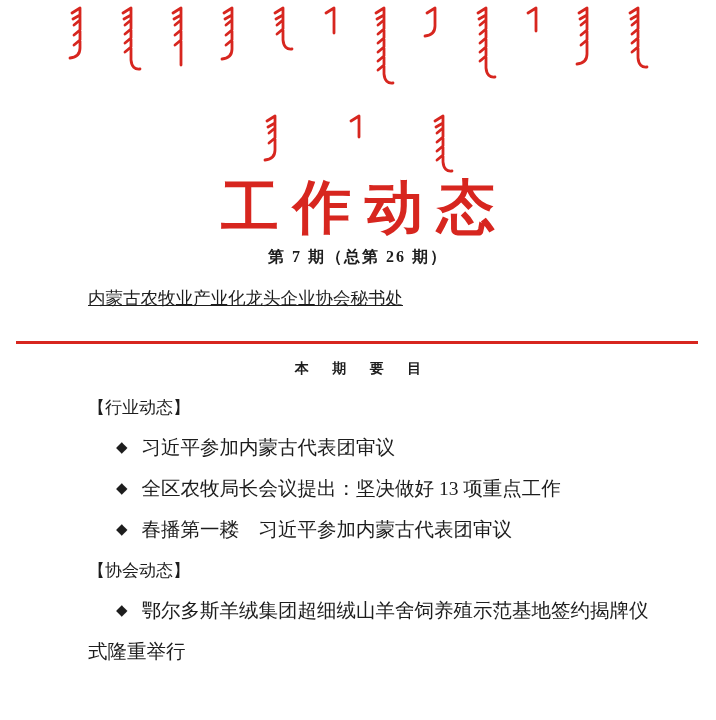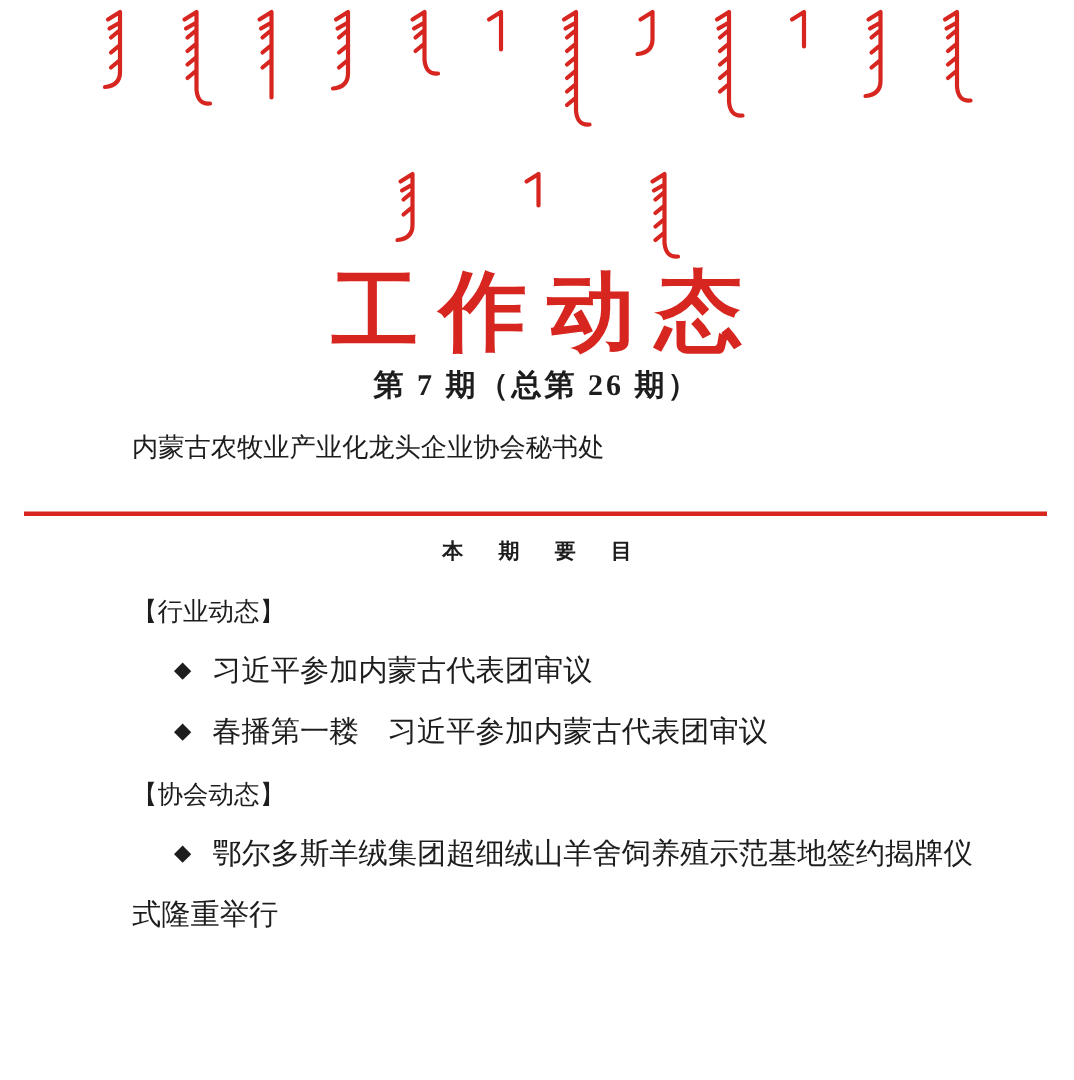--- a/index.html
+++ b/index.html
@@ -23,26 +23,26 @@
     color:var(--red); font-size:43px; font-weight:700;
     line-height:56px; letter-spacing:1px; white-space:nowrap;
   }
   .bulletin-title {
     margin:0; text-align:center; color:var(--red);
     font-size:58px; font-weight:700; line-height:64px;
     letter-spacing:14px; text-indent:14px; white-space:nowrap;
   }
   .issue-line {
     margin-top:4px; text-align:center; font-weight:700;
-    font-size:20px; line-height:26px; letter-spacing:2px;
+    font-size:16px; line-height:26px; letter-spacing:2px;
   }
   .pub-row {
     margin-top:16px; padding:0 84px 0 88px;
     display:flex; justify-content:space-between;
-    font-size:17.5px; line-height:24px;
+    font-size:17.5px; line-height:24px;text-decoration:underline;
   }
   .red-rule { margin:31px 18px 0 16px; height:3px; background:var(--red); }
 
   .toc-heading {
     margin-top:10px; text-align:center; font-weight:700;
     font-size:14px; line-height:30px; letter-spacing:10px; text-indent:10px;
   }
   .toc { padding:4px 52px 0 88px; font-size:19.5px; }
   .sec-title { font-weight:400; font-size:17px; line-height:40px; }
   .toc-item { line-height:40px; text-indent:28px; }
@@ -118,20 +118,23 @@
   <div class="toc-heading">本 期 要 目</div>
 
   <div class="toc">
 
     <div class="sec-title">【行业动态】</div>
 
     <div class="toc-item">
       <span class="bullet">◆</span><span>习近平参加内蒙古代表团审议</span>
     </div>
     <div class="toc-item">
+      <span class="bullet">◆</span><span>全区农牧局长会议提出：坚决做好 13 项重点工作</span>
+    </div>
+    <div class="toc-item">
       <span class="bullet">◆</span><span>春播第一耧　习近平参加内蒙古代表团审议</span>
     </div>
 
     <div class="sec-title">【协会动态】</div>
 
     <div class="toc-item">
       <span class="bullet">◆</span><span>鄂尔多斯羊绒集团超细绒山羊舍饲养殖示范基地签约揭牌仪式隆重举行</span>
     </div>
 
   </div>

